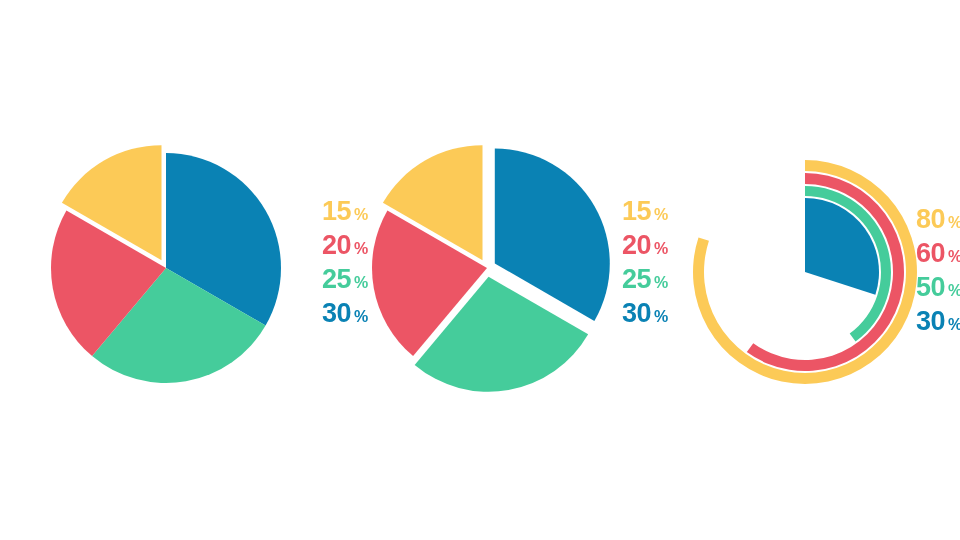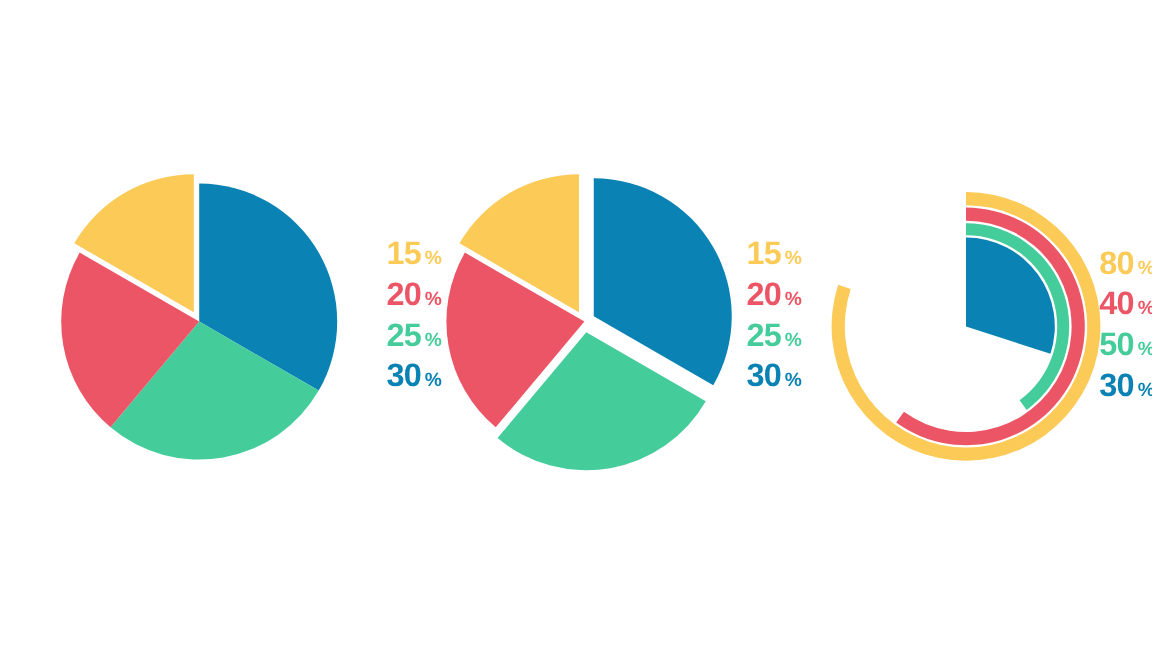--- a/index.html
+++ b/index.html
@@ -118,21 +118,21 @@
     <span class="legend-pct">%</span>
   </div>
 </div>
 
 <div class="legend" id="legend-3">
   <div class="legend-row" style="color: rgb(252, 202, 87);">
     <span class="legend-value">80</span>
     <span class="legend-pct">%</span>
   </div>
   <div class="legend-row" style="color: rgb(236, 85, 101);">
-    <span class="legend-value">40</span>
+    <span class="legend-value">60</span>
     <span class="legend-pct">%</span>
   </div>
   <div class="legend-row" style="color: rgb(69, 204, 155);">
     <span class="legend-value">50</span>
     <span class="legend-pct">%</span>
   </div>
   <div class="legend-row" style="color: rgb(10, 130, 180);">
     <span class="legend-value">30</span>
     <span class="legend-pct">%</span>
   </div>

